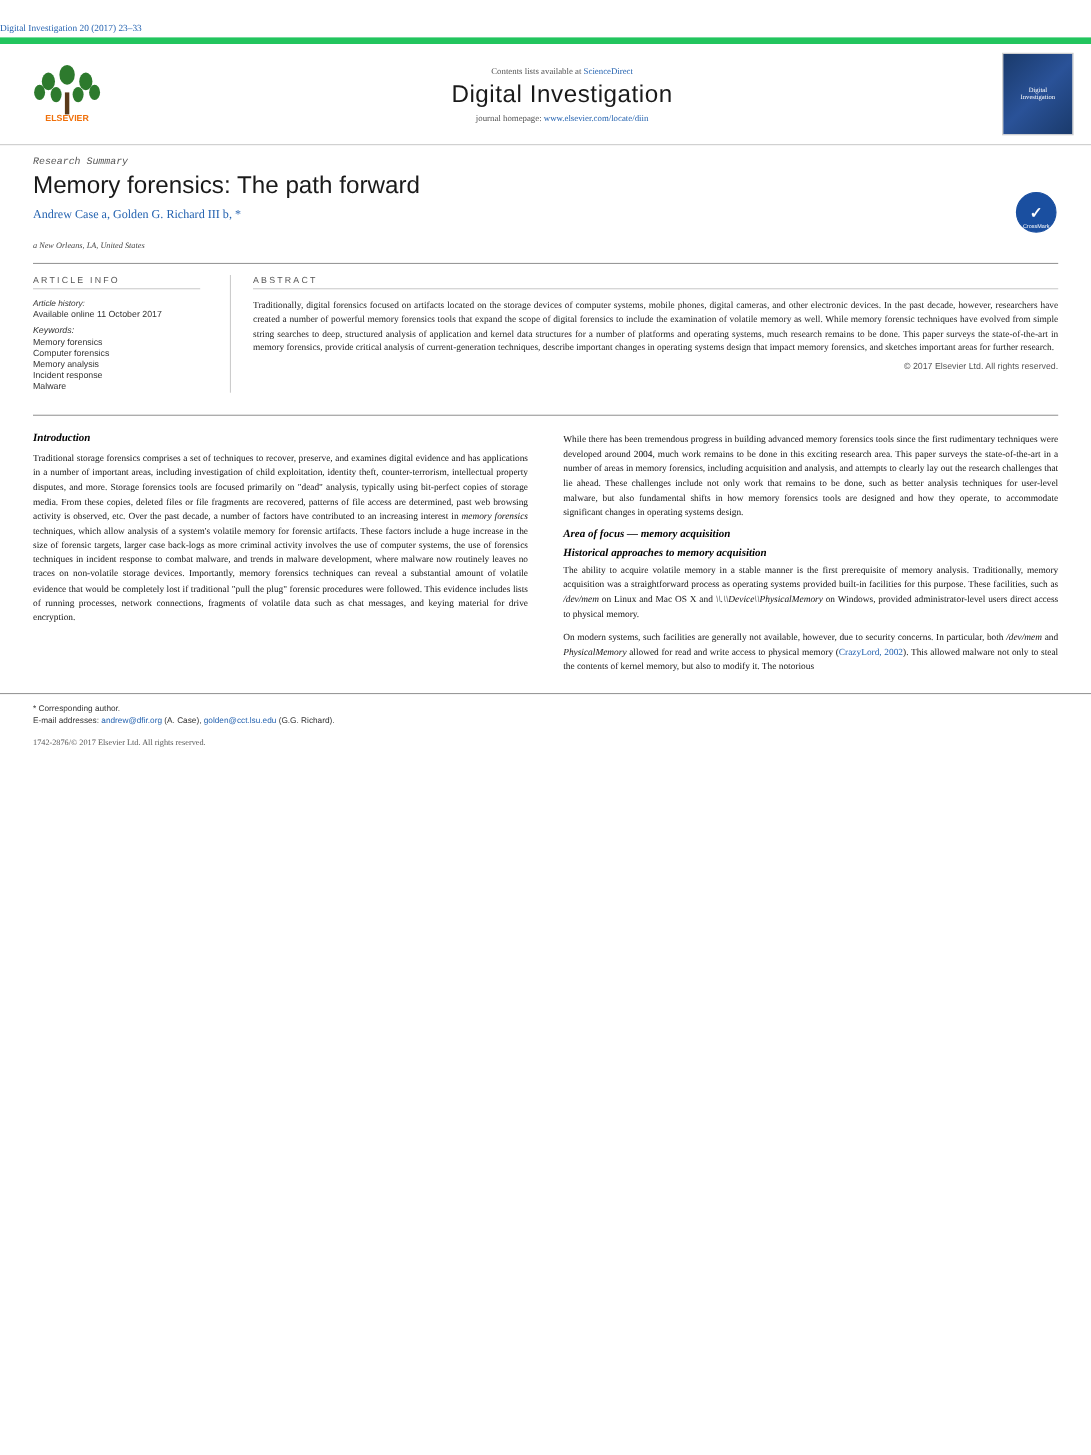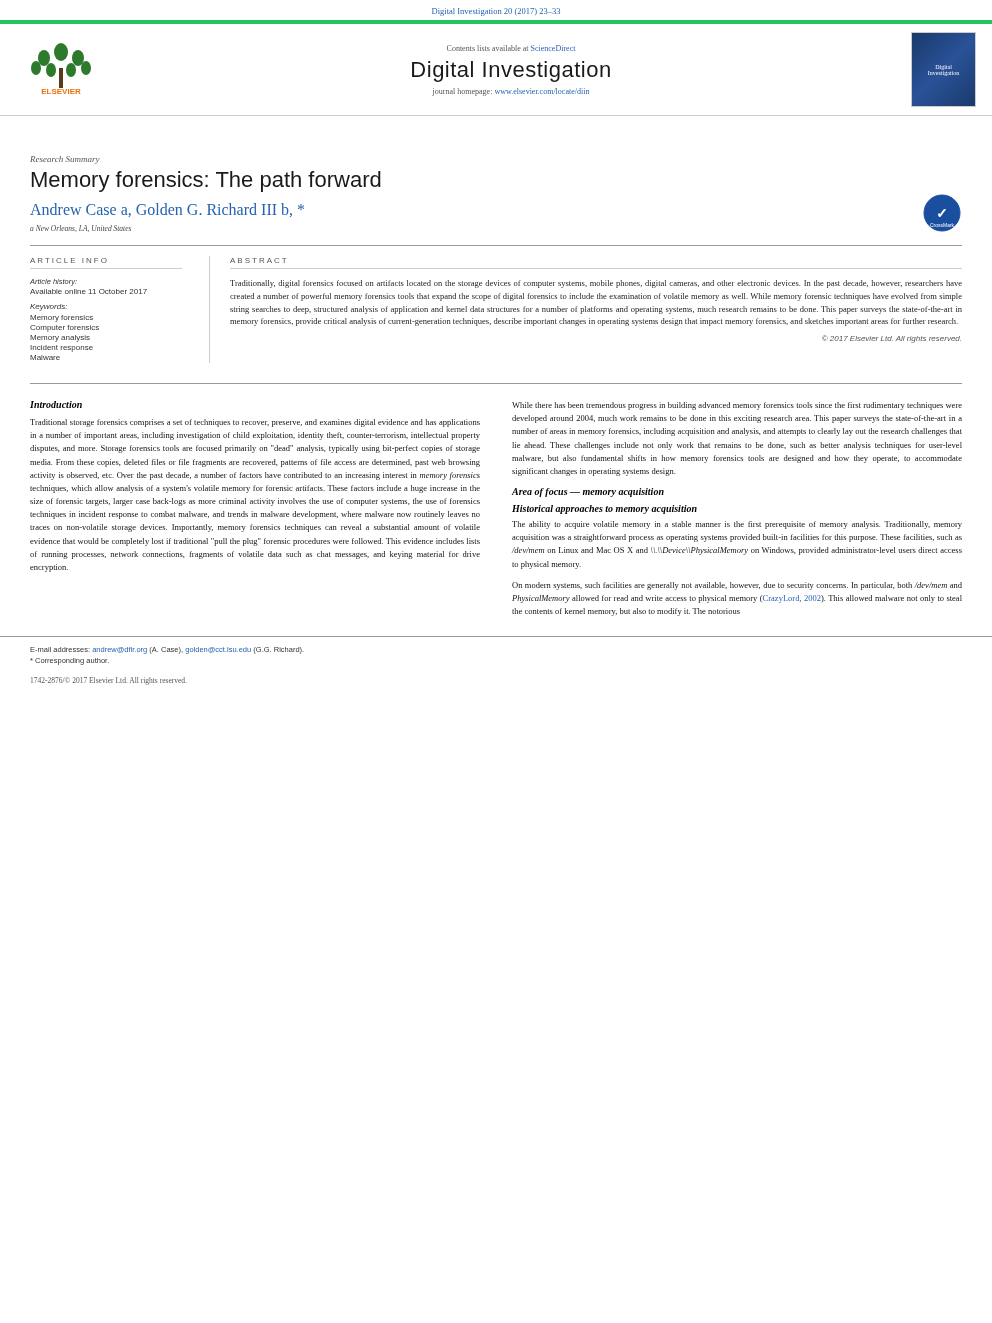--- a/index.html
+++ b/index.html
@@ -6,25 +6,25 @@
     body {
       background: #fff;
       font-family: 'Times New Roman', Times, serif;
       font-size: 9.5px;
       color: #000;
       width: 992px;
       min-height: 1323px;
     }
 
     .top-bar {
-      text-align: center;
-      padding: 6px 0 4px 0;
+      text-align: left;
+      padding: 20px 0 4px 0;
       font-size: 8.5px;
       color: #2563b0;
-      border-bottom: 4px solid #22c55e;
+      border-bottom: 6px solid #22c55e;
     }
 
     .header-section {
       display: flex;
       align-items: center;
       padding: 8px 16px;
       border-bottom: 1px solid #ccc;
     }
     .header-left {
       width: 120px;
@@ -80,38 +80,37 @@
       padding: 3px;
     }
 
     .article-container {
       padding: 10px 30px 10px 30px;
     }
 
     .research-summary-label {
       font-size: 9px;
       color: #555;
-      font-family: Liberation Serif, serif;
+      font-family: Liberation Mono, monospace;
       margin-bottom: 3px;
       font-style: italic;
-      margin-top: 28px;
     }
 
     .article-title {
       font-size: 22px;
       font-weight: normal;
       color: #1a1a1a;
       margin-bottom: 8px;
       font-family: Arial, sans-serif;
     }
 
     .authors {
-      font-size: 16px;
-      color: #2563b0;
-      margin-bottom: 5px;
+      font-size: 11px;
+      color: #2563b0;
+      margin-bottom: 17px;
     }
 
     .affiliations {
       font-size: 7.5px;
       color: #444;
       margin-bottom: 2px;
       font-style: italic;
     }
 
     .separator-line {
@@ -184,21 +183,20 @@
       text-align: justify;
       color: #222;
     }
 
     .copyright-line {
       font-size: 8px;
       color: #555;
       text-align: right;
       margin-top: 6px;
       font-family: Arial, sans-serif;
-      font-style: italic;
     }
 
     .main-content {
       display: flex;
       gap: 32px;
       padding: 0 30px;
       margin-top: 15px;
     }
 
     .left-col, .right-col {
@@ -310,21 +308,21 @@
   </div>
   <div class="header-right">
     <div class="journal-cover">
       <span style="font-size:6px; color:white; text-align:center;">Digital<br>Investigation</span>
     </div>
   </div>
 </div>
 
 <div class="article-container">
   <div class="research-summary-label">Research Summary</div>
-  <div style="display:flex; align-items:flex-end;">
+  <div style="display:flex; align-items:center;">
     <div style="flex:1;">
       <h1 class="article-title">Memory forensics: The path forward</h1>
       <div class="authors">Andrew Case a, Golden G. Richard III b, *</div>
       <div class="affiliations">a New Orleans, LA, United States</div>
     </div>
 
     <div style="margin-left:15px; margin-top:5px;">
       <svg width="40" height="40" viewBox="0 0 40 40">
         <circle cx="20" cy="20" r="18" fill="#1a4fa0" stroke="#1a4fa0" stroke-width="1"></circle>
         <text x="20" y="25" text-anchor="middle" font-family="Arial" font-size="14" font-weight="bold" fill="white">✓</text>
@@ -375,25 +373,25 @@
     <p class="body-text">
       The ability to acquire volatile memory in a stable manner is the first prerequisite of memory analysis. Traditionally, memory acquisition was a straightforward process as operating systems provided built-in facilities for this purpose. These facilities, such as <em>/dev/mem</em> on Linux and Mac OS X and <em>\\.\\Device\\PhysicalMemory</em> on Windows, provided administrator-level users direct access to physical memory.
     </p>
     <p class="body-text">
       On modern systems, such facilities are generally not available, however, due to security concerns. In particular, both <em>/dev/mem</em> and <em>PhysicalMemory</em> allowed for read and write access to physical memory (<a class="link-blue">CrazyLord, 2002</a>). This allowed malware not only to steal the contents of kernel memory, but also to modify it. The notorious
     </p>
   </div>
 </div>
 
 <div class="footnotes-section">
+  <div class="footnote-text">* Corresponding author.</div>
   <div class="footnote-text">
     <span>E-mail addresses:</span>
     <a class="link-blue">andrew@dfir.org</a>
     <span>(A. Case),</span>
     <a class="link-blue">golden@cct.lsu.edu</a>
     <span>(G.G. Richard).</span>
   </div>
-  <div class="footnote-text">* Corresponding author.</div>
 </div>
 
 <div class="footer-links">
   <div class="footer-issn">1742-2876/© 2017 Elsevier Ltd. All rights reserved.</div>
 </div>
 
 </body></html>

